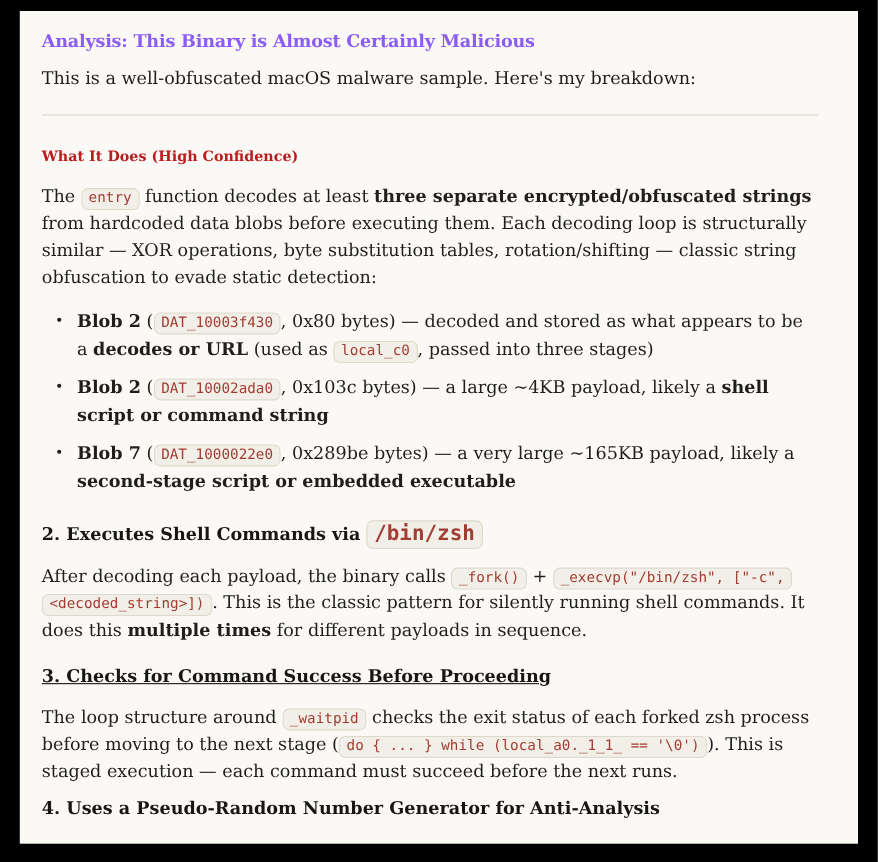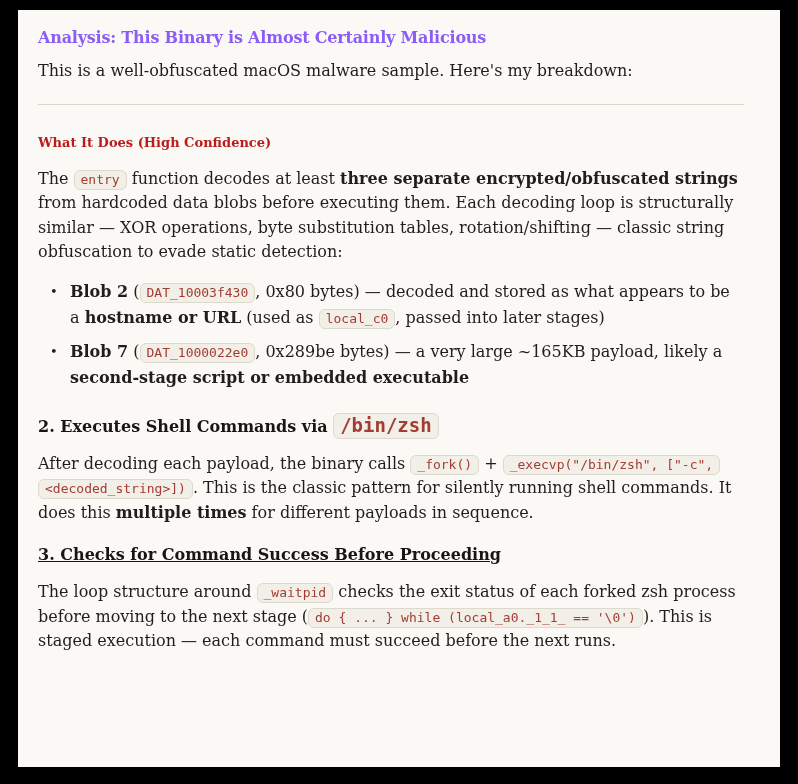--- a/index.html
+++ b/index.html
@@ -89,26 +89,28 @@
   <p class="intro">This is a well-obfuscated macOS malware sample. Here's my breakdown:</p>
 
   <hr>
 
   <h2>What It Does (High Confidence)</h2>
 
 
   <p><span>The </span><span class="chip">entry</span><span> function decodes at least </span><span class="b">three separate encrypted/obfuscated strings</span><span> from hardcoded data blobs before executing them. Each decoding loop is structurally similar — XOR operations, byte substitution tables, rotation/shifting — classic string obfuscation to evade static detection:</span></p>
 
   <ul>
-    <li><span class="b">Blob 2</span><span> (</span><span class="chip">DAT_10003f430</span><span>, 0x80 bytes) — decoded and stored as what appears to be a </span><span class="b">hostname or URL</span><span> (used as </span><span class="chip">local_c0</span><span>, passed into later stages)</span></li>
+    <li><span class="b">Blob 2</span><span> (</span><span class="chip">DAT_10003f430</span><span>, 0x80 bytes) — decoded and stored as what appears to be a </span><span class="b">decodes or URL</span><span> (used as </span><span class="chip">local_c0</span><span>, passed into three stages)</span></li>
+    <li><span class="b">Blob 2</span><span> (</span><span class="chip">DAT_10002ada0</span><span>, 0x103c bytes) — a large ~4KB payload, likely a </span><span class="b">shell script or command string</span></li>
     <li><span class="b">Blob 7</span><span> (</span><span class="chip">DAT_1000022e0</span><span>, 0x289be bytes) — a very large ~165KB payload, likely a </span><span class="b">second-stage script or embedded executable</span></li>
   </ul>
 
   <h3 class="gap-lg"><span>2. Executes Shell Commands via </span><span class="chip">/bin/zsh</span></h3>
 
   <p><span>After decoding each payload, the binary calls </span><span class="chip">_fork()</span><span> + </span><span class="chip">_execvp("/bin/zsh", ["-c",</span><span> </span><span class="chip">&lt;decoded_string&gt;])</span><span>. This is the classic pattern for silently running shell commands. It does this </span><span class="b">multiple times</span><span> for different payloads in sequence.</span></p>
 
   <h3 class="gap-md"><span>3. Checks for Command Success Before Proceeding</span></h3>
 
   <p><span>The loop structure around </span><span class="chip">_waitpid</span><span> checks the exit status of each forked zsh process before moving to the next stage (</span><span class="chip">do { ... } while (local_a0._1_1_ == '\0')</span><span>). This is staged execution — each command must succeed before the next runs.</span></p>
 
+  <h3 class="gap-sm"><span>4. Uses a Pseudo-Random Number Generator for Anti-Analysis</span></h3>
 
 </div>
 
 </body></html>

